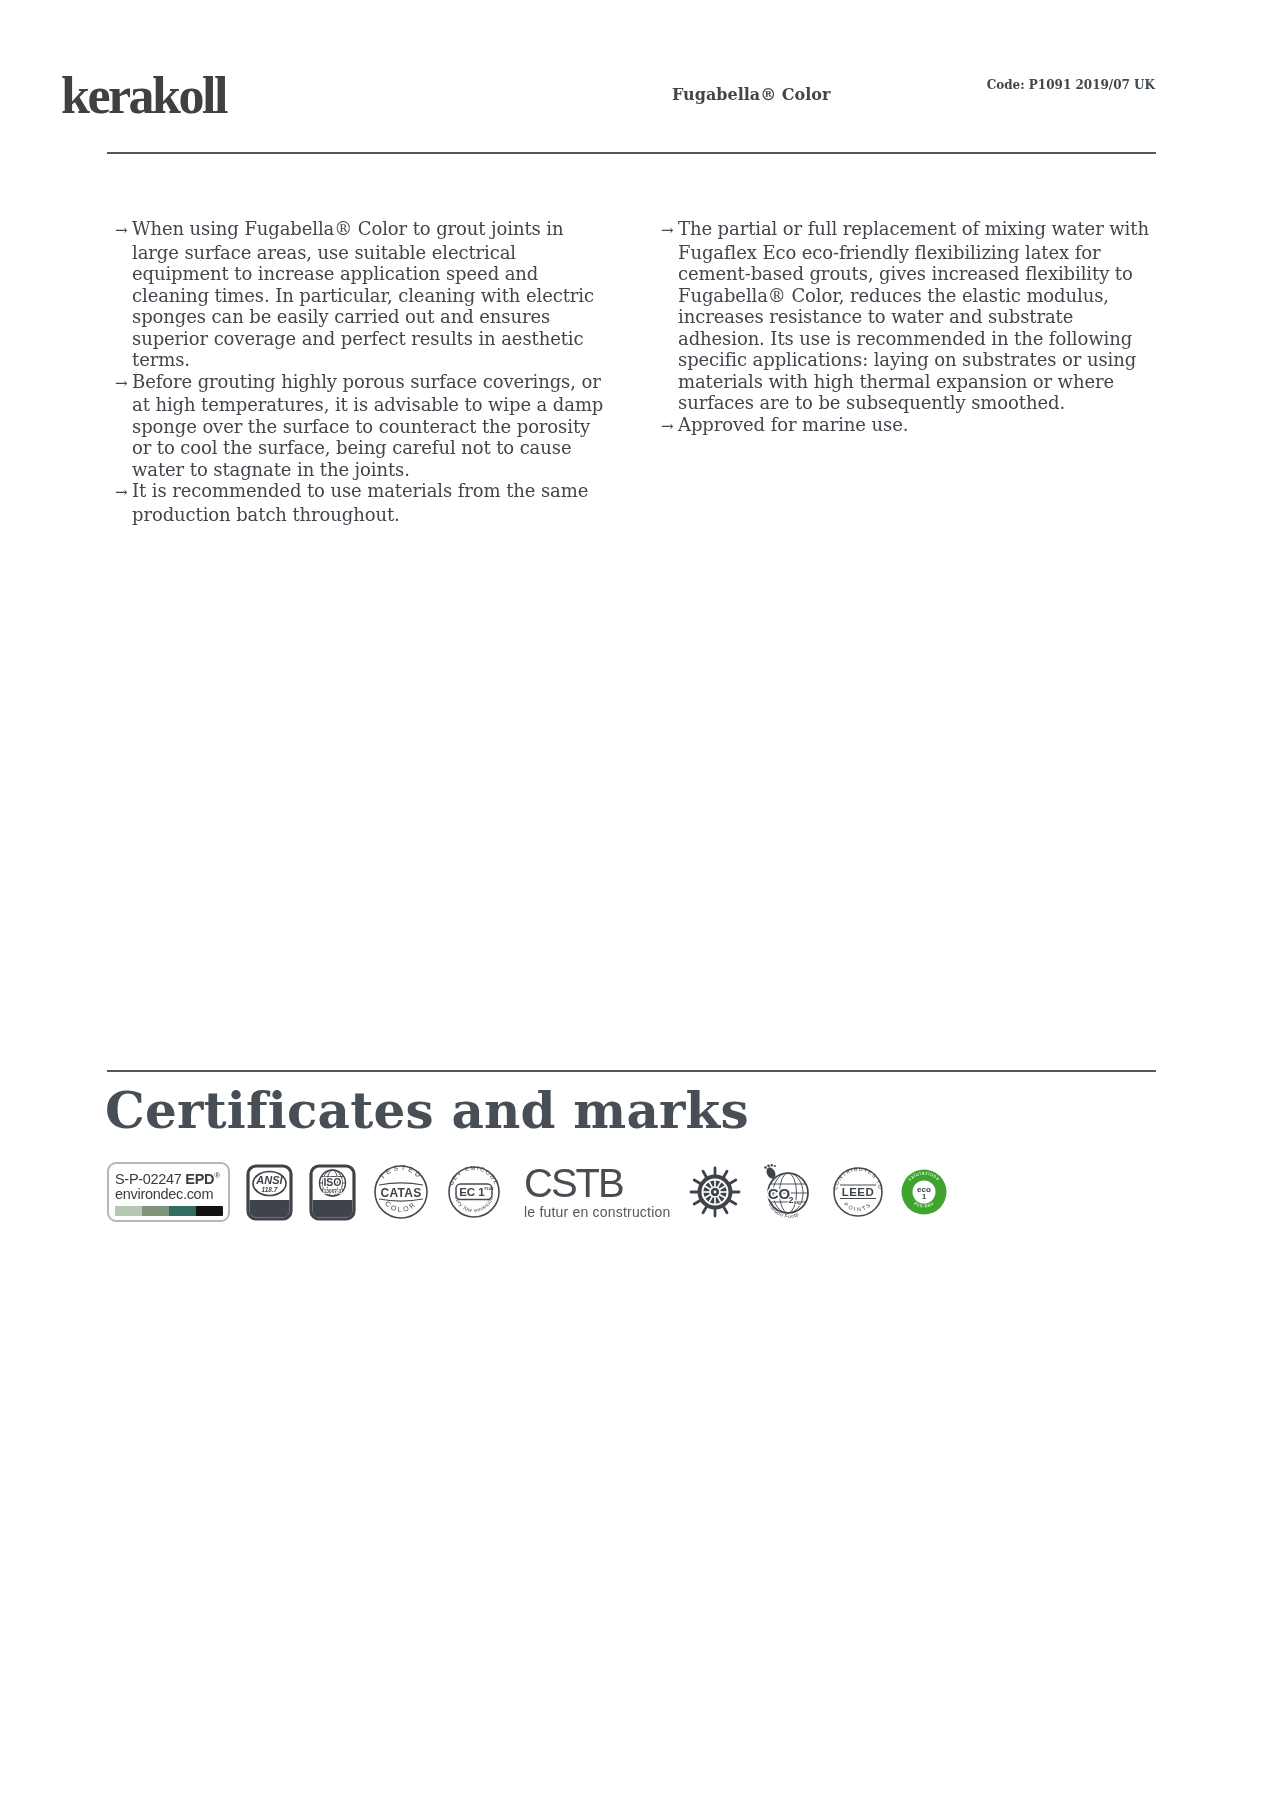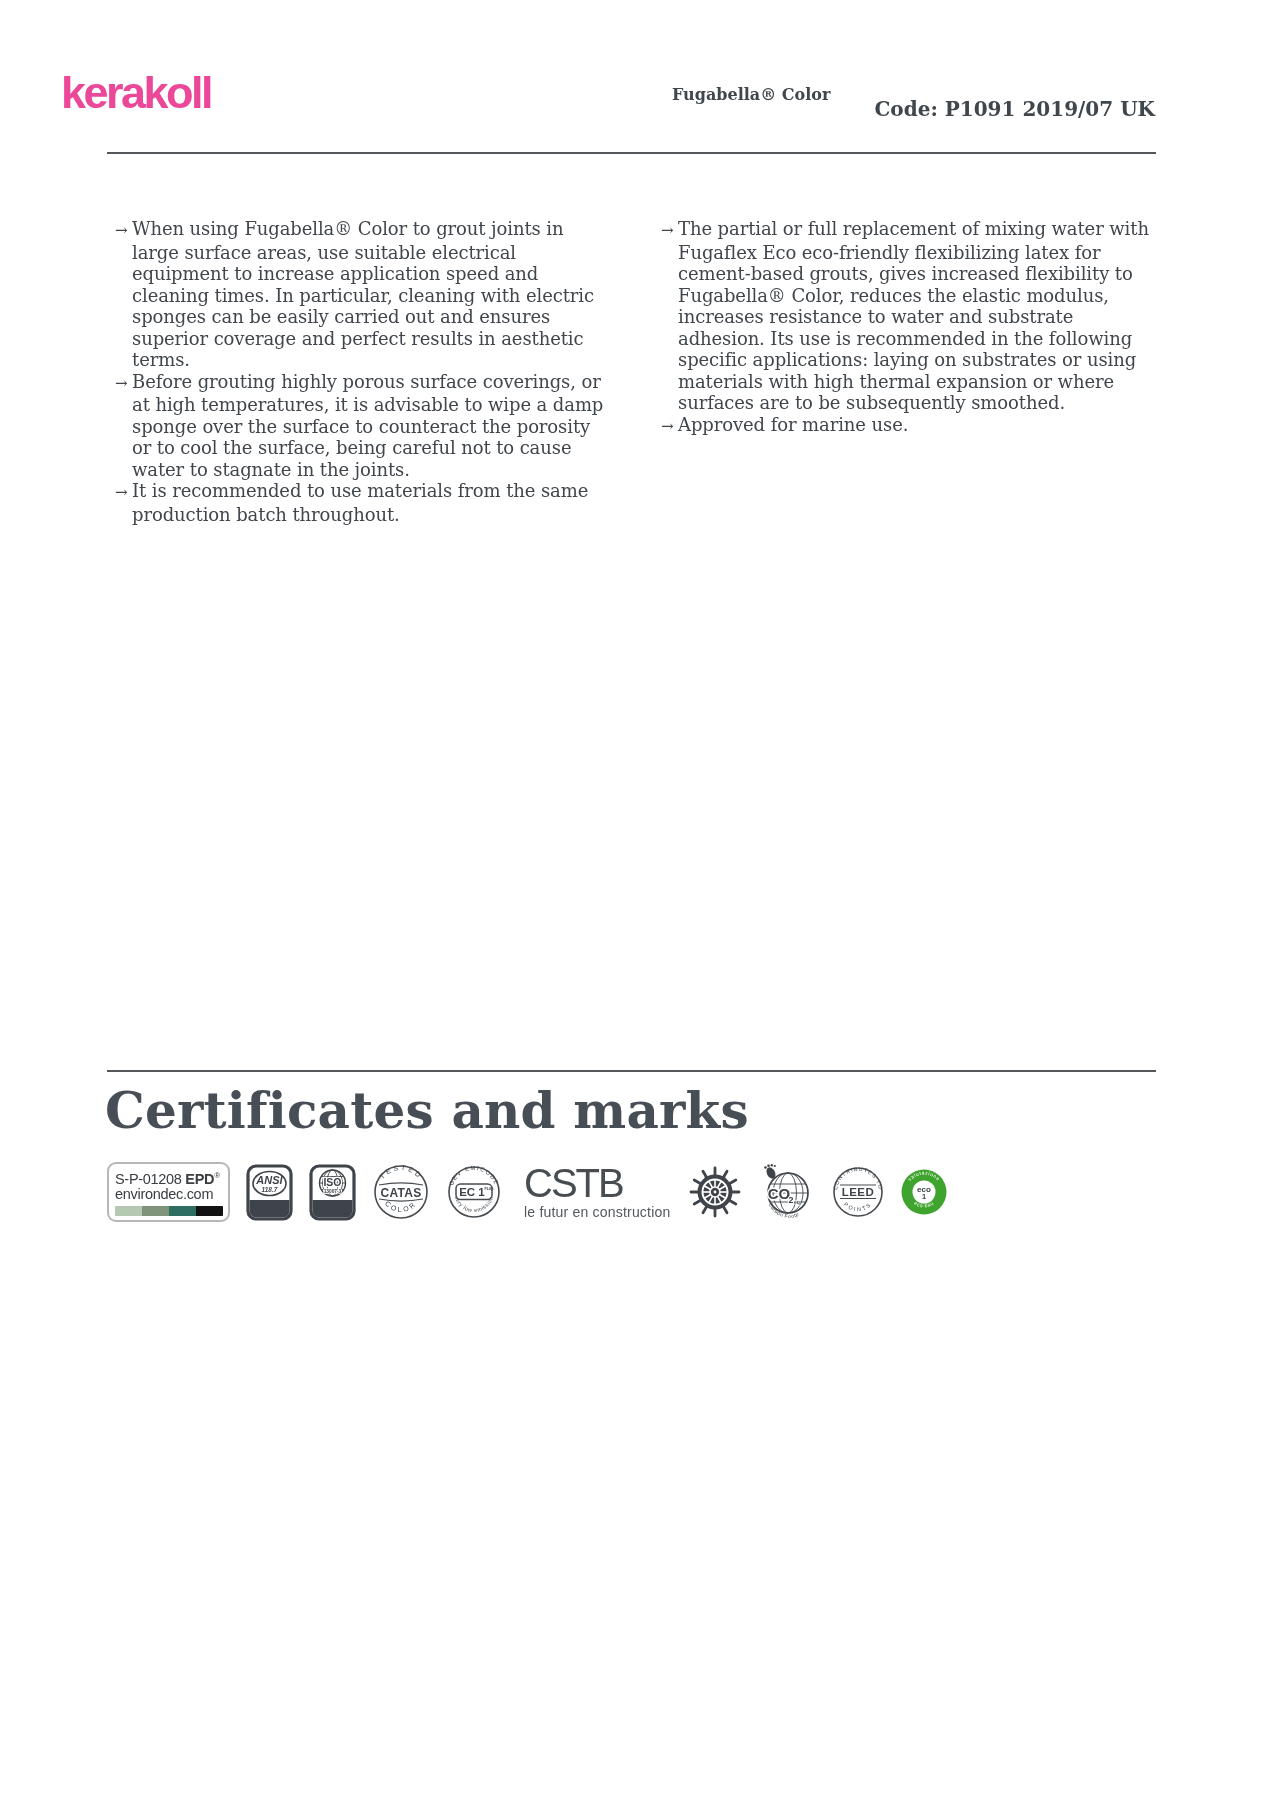--- a/index.html
+++ b/index.html
@@ -4,30 +4,30 @@
 <style>
   html,body { margin:0; padding:0; background:#e8e8e8; }
   .page {
     position:relative; width:1273px; height:1800px; margin:0 auto;
     background:#ffffff; overflow:hidden;
     font-family:"DejaVu Serif", serif; color:#41474d;
   }
   
   .brand-logo {
     position:absolute; left:61px; top:70px;
-    font-family:Liberation Sans, sans-serif; font-weight:bold;
-    font-size:45px; letter-spacing:-2.5px; color:#ec4899; line-height:1;
+    font-family:Liberation Serif, serif; font-weight:bold;
+    font-size:52px; letter-spacing:-2.5px; color:#404040; line-height:1;
   }
   .hdr-product {
     position:absolute; left:672px; top:85px;
     font-size:16px; font-weight:bold; color:#3f464c;
   }
   .hdr-code {
     position:absolute; left:755px; top:78px; width:400px; text-align:right;
-    font-size:20px; font-weight:bold; color:#3f464c;margin-top:19px;
+    font-size:12px; font-weight:bold; color:#3f464c;
   }
   .rule { position:absolute; left:107px; width:1049px; height:2px; background:#54585b; }
   #rule-1 { top:152px; }
   #rule-2 { top:1070px; }
 
   
   .section-title {
     position:absolute; left:105px; margin:0;
     font-family:"DejaVu Serif", serif; font-weight:bold;
     font-size:50px; line-height:1.1; color:#474e55; letter-spacing:0.2px;
@@ -95,21 +95,21 @@
       <li class="note-item"><span class="note-arrow">→</span><span>Approved for marine use.</span></li>
     </ul>
   </div>
 
   <div class="rule" id="rule-2"></div>
   <h1 class="section-title" id="certs-title">Certificates and marks</h1>
 
   <div class="logos-row">
 
     <div class="cert epd">
-      <div class="epd-line1"><span>S-P-01208</span>&nbsp;<b>EPD</b><sup>®</sup></div>
+      <div class="epd-line1"><span>S-P-02247</span>&nbsp;<b>EPD</b><sup>®</sup></div>
       <div class="epd-line2">environdec.com</div>
       <div class="epd-bar">
         <span style="background: rgb(181, 200, 177);"></span>
         <span style="background: rgb(127, 148, 123);"></span>
         <span style="background: rgb(47, 109, 96);"></span>
         <span style="background: rgb(18, 18, 18);"></span>
       </div>
     </div>
 
     <svg class="cert" width="47" height="57" viewBox="0 0 47 57">

